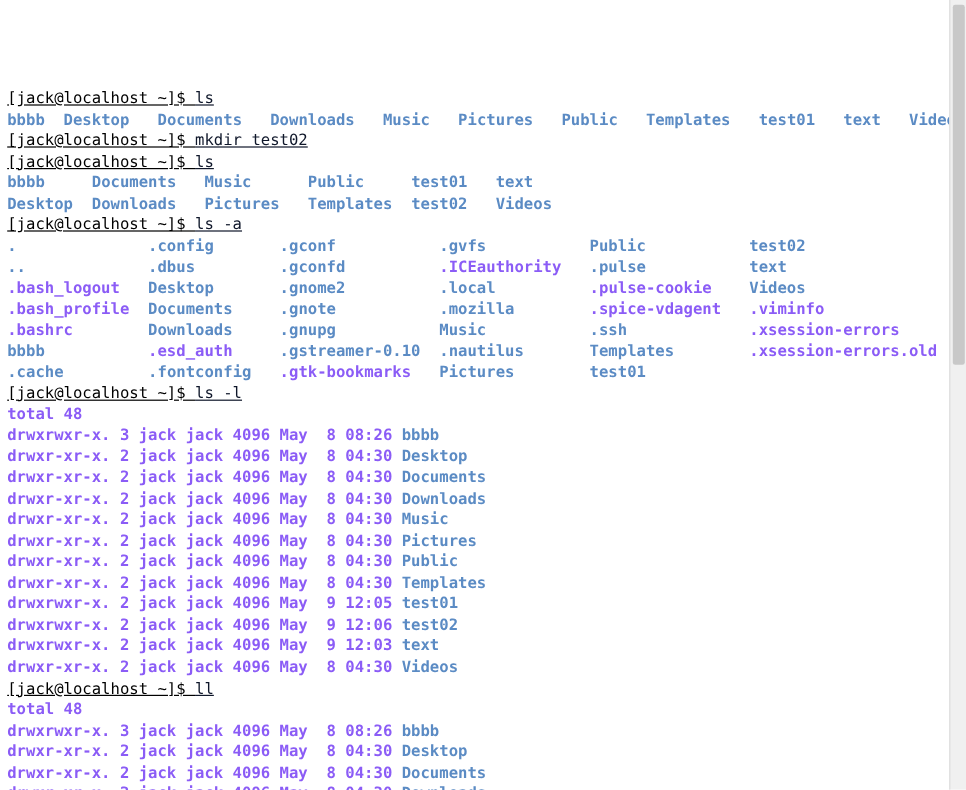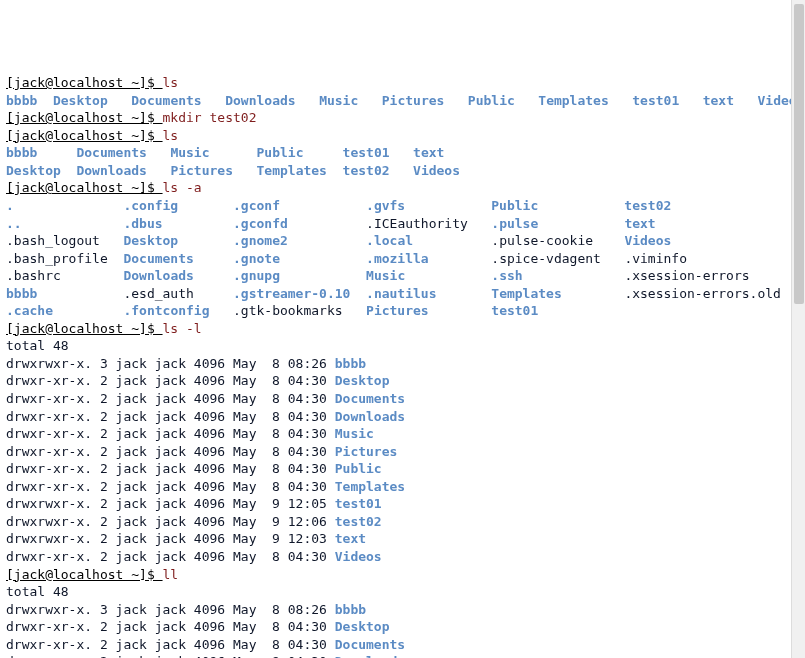--- a/index.html
+++ b/index.html
@@ -9,22 +9,22 @@
       line-height: 1.35;
       background: #fff;
       color: #000;
       padding: 4px 6px;
       white-space: pre;
       width: 805px;
       position: relative;
     }
     .dir { color: #5b8bc4; font-weight: bold; }
     .prompt { color: #000; text-decoration: underline; }
-    .cmd { color: #7f1d1d; }
-    .plain { color: #0f172a; }
+    .cmd { color: #0f172a; text-decoration: underline; }
+    .plain { color: #8b5cf6; font-weight: bold; }
     .line { display: block; }
     .scrollbar {
       position: absolute;
       right: 0;
       top: 0;
       width: 14px;
       height: 658px;
       background: #f0f0f0;
       border-left: 1px solid #dcdcdc;
     }

